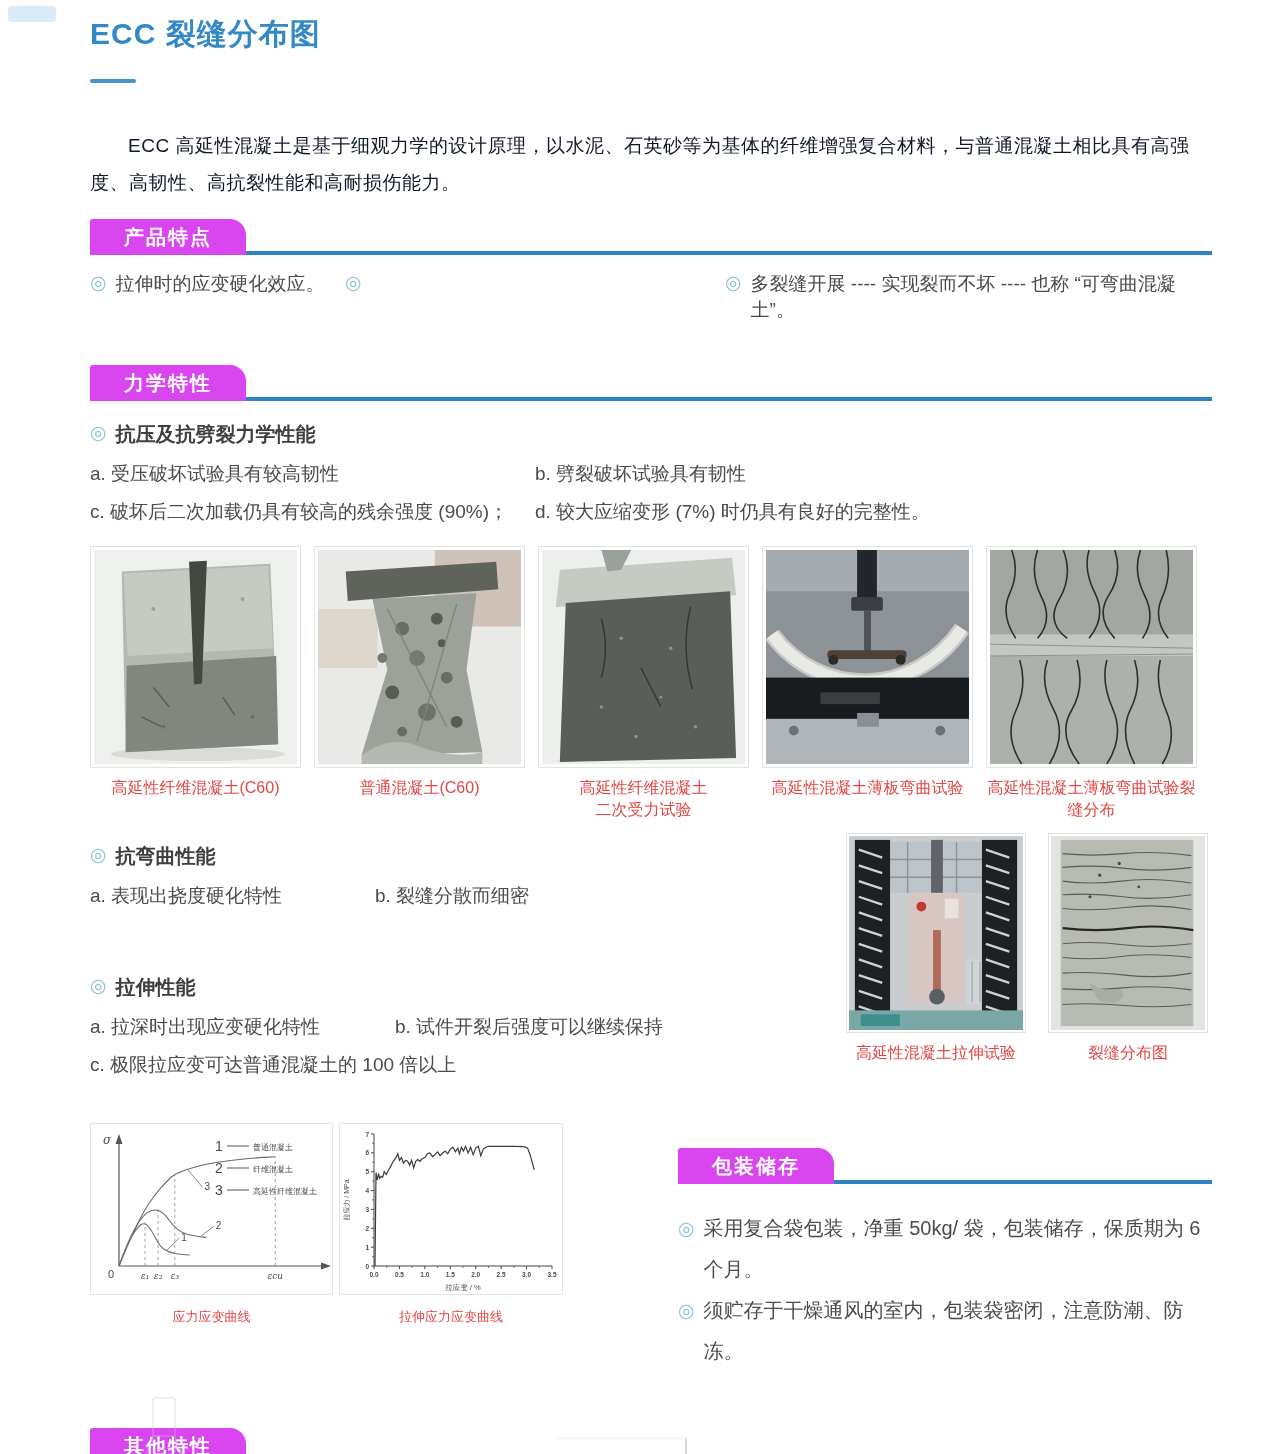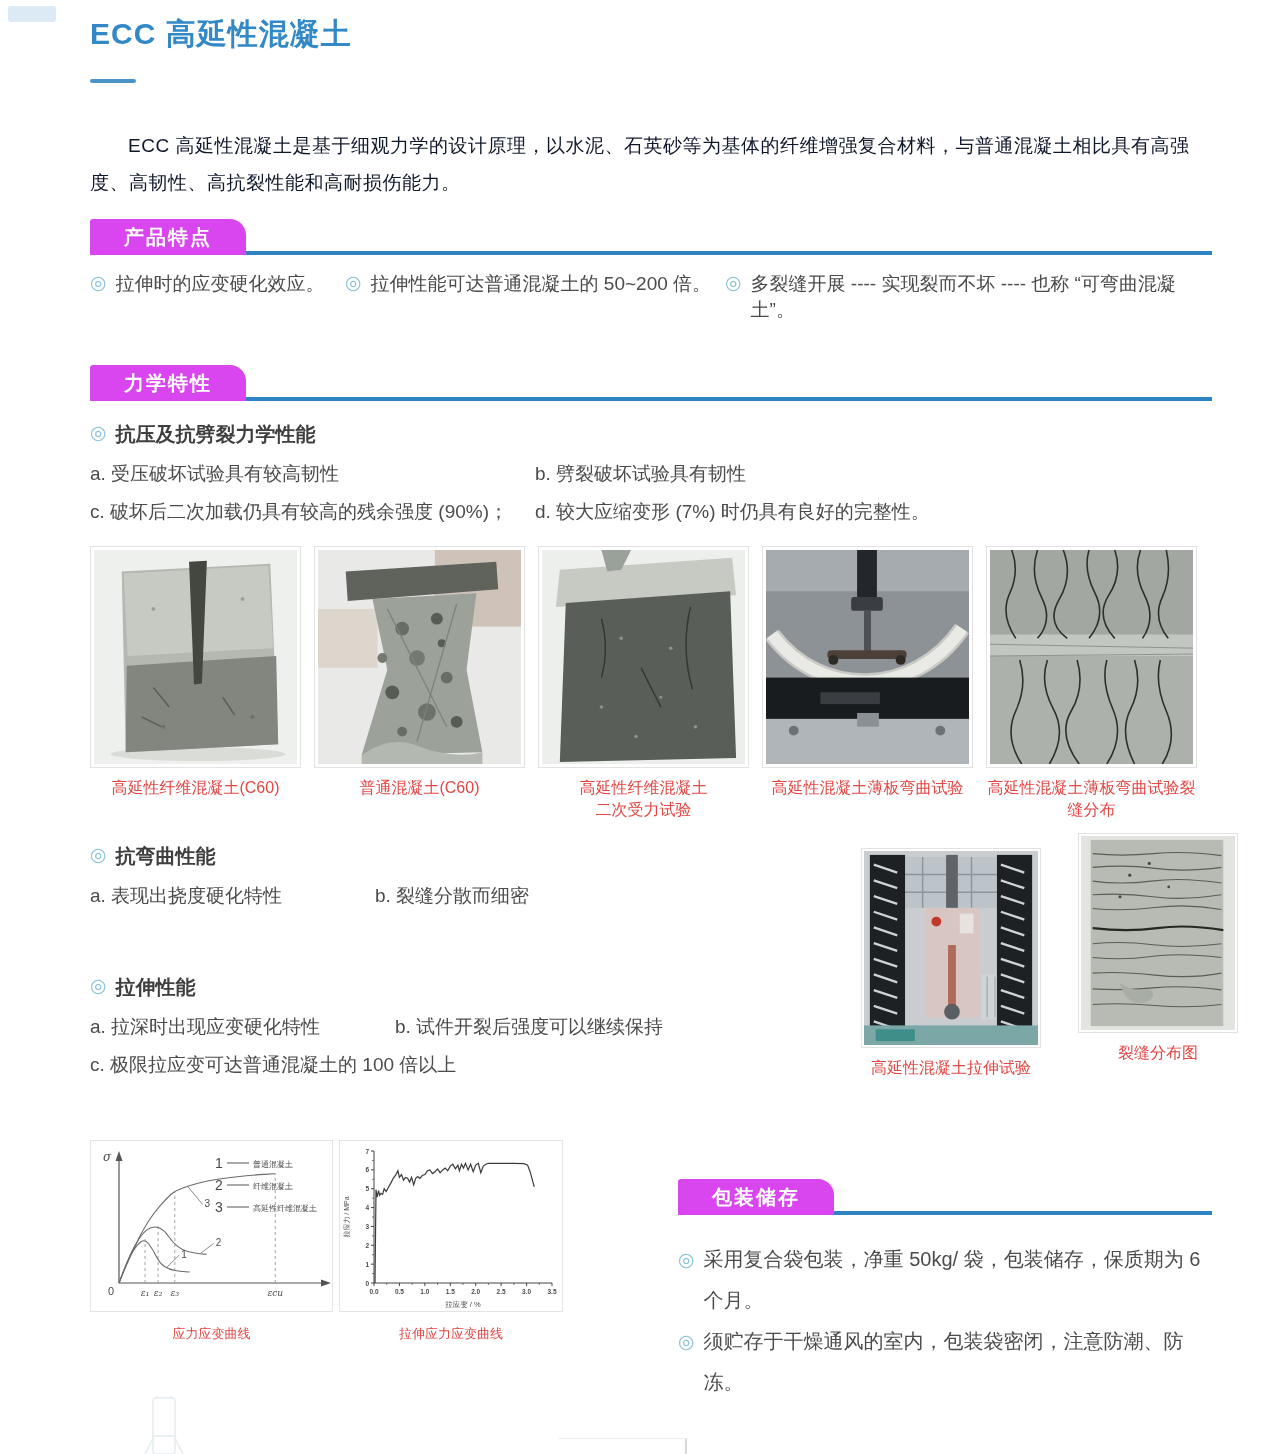--- a/index.html
+++ b/index.html
@@ -41,52 +41,51 @@
   .bfig-b{width:160px;flex:none;}
   .bimg{height:200px;border:1px solid #e2e2e2;background:#fff;box-sizing:border-box;padding:2px;}
   .bimg svg{width:100%;height:100%;display:block;}
   .charts-area{display:flex;margin-top:46px;}
   .charts-left{display:flex;gap:6px;width:476px;flex:none;}
   .cfig1{width:243px}.cfig2{width:224px}
   .chart-box{height:172px;border:1px solid #e4e4e4;box-sizing:border-box;background:#fff;}
   .chart-box svg{width:100%;height:100%;display:block;}
   .ccap{margin-top:13px;text-align:center;color:#e14744;font-size:13px;}
   .packaging{margin-left:112px;flex:1;}
-  .sh-pack{margin-top:39px;padding-left:19px;}
+  .sh-pack{margin-top:25px;padding-left:19px;}
   .pk-items{margin-top:24px;font-size:20px;}
   .pk-items .bullet{line-height:41px;}
   .pk-items .bi{line-height:41px;}
   .other-section{margin-top:56px;}
   .watermark{position:absolute;left:127px;top:1396px;width:80px;height:58px;opacity:.45;}
   .bottom-box{position:absolute;left:558px;top:1438px;width:127px;height:16px;
         border-right:2px solid #cfcfcf;border-top:1px solid #ececec;opacity:.8;}
 </style>
 </head>
 <body>
 
 <div class="page">
 
   <div class="corner-smudge"></div>
 
-  <h1 class="title">ECC 高延性混凝土</h1>
+  <h1 class="title">ECC 裂缝分布图</h1>
   <div class="title-dash"></div>
 
   <p class="intro">ECC 高延性混凝土是基于细观力学的设计原理，以水泥、石英砂等为基体的纤维增强复合材料，与普通混凝土相比具有高强度、高韧性、高抗裂性能和高耐损伤能力。</p>
 
   <div class="section-header sh-features">
     <span class="tab">产品特点</span>
   </div>
   <div class="features-row">
     <div class="bullet f1">
       <span class="bi">◎</span>
       <span>拉伸时的应变硬化效应。</span>
     </div>
     <div class="bullet f2">
       <span class="bi">◎</span>
-      <span>拉伸性能可达普通混凝土的 50~200 倍。</span>
     </div>
     <div class="bullet f3">
       <span class="bi">◎</span>
       <span>多裂缝开展 ---- 实现裂而不坏 ---- 也称 “可弯曲混凝土”。</span>
     </div>
   </div>
 
   <div class="section-header sh-mech">
     <span class="tab">力学特性</span>
   </div>
@@ -236,21 +235,21 @@
         <div class="row2">
           <span class="ca305">a. 拉深时出现应变硬化特性</span>
           <span>b. 试件开裂后强度可以继续保持</span>
         </div>
         <div class="row2">
           <span>c. 极限拉应变可达普通混凝土的 100 倍以上</span>
         </div>
       </div>
     </div>
     <div class="bend-right">
-      <figure class="bfig-a" style="margin:15px">
+      <figure class="bfig-a" style="margin:0">
         <div class="bimg">
           <svg viewBox="0 0 178 198" preserveAspectRatio="none">
             <rect width="178" height="198" fill="#c9cdd0"></rect>
             <rect x="40" y="6" width="100" height="52" fill="#bdc4c9"></rect>
             <path d="M60,6 v52 M85,6 v52 M110,6 v52 M40,24 h100 M40,42 h100" stroke="#8d959b" stroke-width="1.5" fill="none"></path>
             <rect x="120" y="126" width="48" height="46" fill="#cfd4d7"></rect>
             <path d="M126,128 v42 M134,128 v42 M142,128 v42 M150,128 v42 M158,128 v42" stroke="#aab1b6" stroke-width="1.5"></path>
             <rect x="84" y="4" width="12" height="58" fill="#606468"></rect>
             <rect x="6" y="4" width="36" height="188" fill="#1e2124"></rect>
             <rect x="136" y="4" width="36" height="188" fill="#1e2124"></rect>

